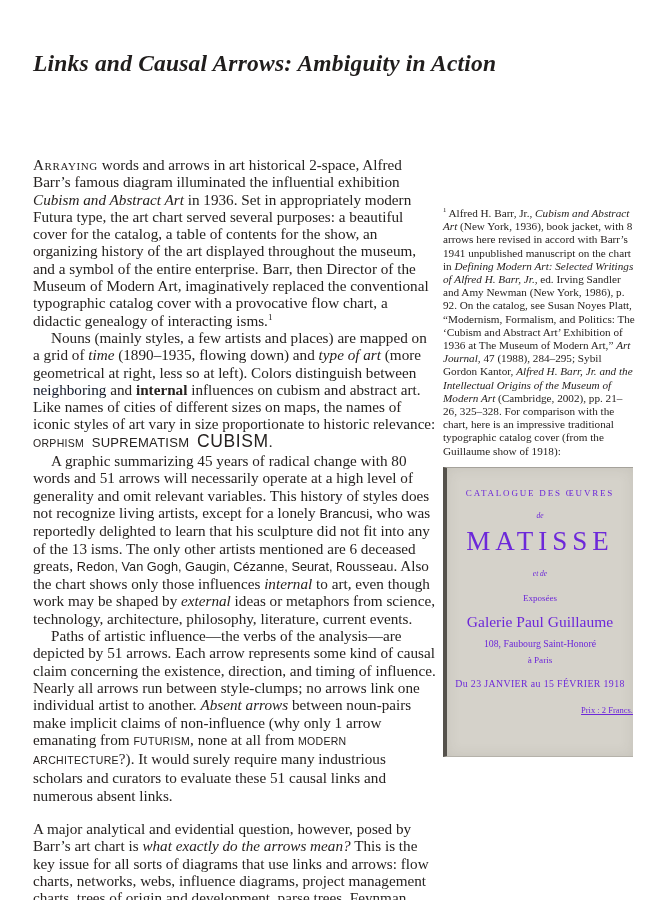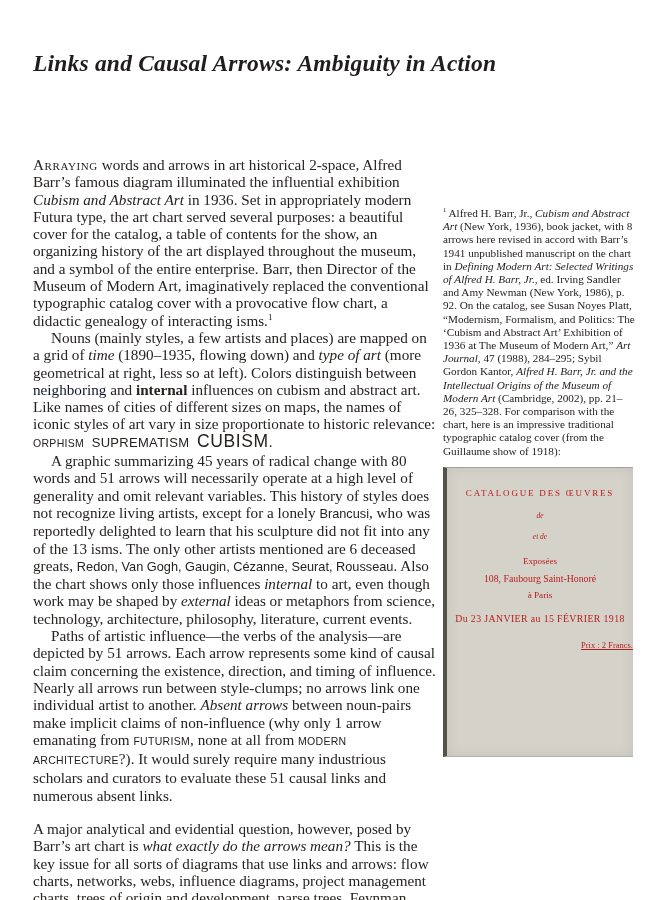--- a/index.html
+++ b/index.html
@@ -63,21 +63,21 @@
   
   .cover {
     margin-top: 9px;
     width: 186px;
     height: 288px;
     background: #d5d2ca;
     border-left: 4px solid #55524c;
     border-top: 1px solid #a5a29b;
     border-bottom: 1px solid #b5b2aa;
     box-shadow: inset 0 0 14px rgba(60,55,45,0.10);
-    color: #b91c1c;
+    color: #6d28d9;
     text-align: center;
     overflow: hidden;
   }
   .cover div { margin: 0 auto; }
   .cover-header   { font-size: 9px;   letter-spacing: 1.8px; margin-top: 20px !important; }
   .cover-de       { font-size: 7.5px; font-style: italic; margin-top: 13px !important; }
   .cover-matisse  { font-size: 27px;  letter-spacing: 5px; margin-top: 6px !important; }
   .cover-et-de    { font-size: 7.5px; font-style: italic; margin-top: 12px !important; }
   .cover-picasso  { font-size: 30px;  letter-spacing: 3px; margin-top: 9px !important; }
   .cover-exposees { font-size: 9px;   margin-top: 15px !important; }
@@ -100,20 +100,22 @@
   <p class="indent"><span>Paths of artistic influence—the verbs of the analysis—are depicted by 51 arrows. Each arrow represents some kind of causal claim concerning the existence, direction, and timing of influence. Nearly all arrows run between style-clumps; no arrows link one individual artist to another. </span><span class="i">Absent arrows</span><span> between noun-pairs make implicit claims of non-influence (why only 1 arrow emanating from </span><span class="sans-xs">FUTURISM</span><span>, none at all from </span><span class="sans-xs">MODERN ARCHITECTURE</span><span>?). It would surely require many industrious scholars and curators to evaluate these 51 causal links and numerous absent links.</span></p>
   <p class="spaced"><span>A major analytical and evidential question, however, posed by Barr’s art chart is </span><span class="i">what exactly do the arrows mean?</span><span> This is the key issue for all sorts of diagrams that use links and arrows: flow charts, networks, webs, influence diagrams, project management charts, trees of origin and development, parse trees, Feynman diagrams. What do all those lines stand for? Where are their dictionaries? How can connecting lines carry more informative and more precise meanings?</span></p>
 </div>
 
 <div class="side-col">
   <p class="footnote"><span class="sup">1</span><span> Alfred H. Barr, Jr., </span><span class="i">Cubism and Abstract Art</span><span> (New York, 1936), book jacket, with 8 arrows here revised in accord with Barr’s 1941 unpublished manuscript on the chart in </span><span class="i">Defining Modern Art: Selected Writings of Alfred H. Barr, Jr.</span><span>, ed. Irving Sandler and Amy Newman (New York, 1986), p. 92. On the catalog, see Susan Noyes Platt, “Modernism, Formalism, and Politics: The ‘Cubism and Abstract Art’ Exhibition of 1936 at The Museum of Modern Art,” </span><span class="i">Art Journal</span><span>, 47 (1988), 284–295; Sybil Gordon Kantor, </span><span class="i">Alfred H. Barr, Jr. and the Intellectual Origins of the Museum of Modern Art</span><span> (Cambridge, 2002), pp. 21–26, 325–328. For comparison with the chart, here is an impressive traditional typographic catalog cover (from the Guillaume show of 1918):</span></p>
 
   <div class="cover">
     <div class="cover-header">CATALOGUE DES ŒUVRES</div>
     <div class="cover-de">de</div>
+    <div class="cover-matisse">MATISSE</div>
     <div class="cover-et-de">et de</div>
     <div class="cover-exposees">Exposées</div>
+    <div class="cover-gallery">Galerie Paul Guillaume</div>
     <div class="cover-address">108, Faubourg Saint-Honoré</div>
     <div class="cover-city">à Paris</div>
     <div class="cover-dates">Du 23 JANVIER au 15 FÉVRIER 1918</div>
     <div class="cover-price">Prix : 2 Francs.</div>
   </div>
 </div>
 
 </body></html>

